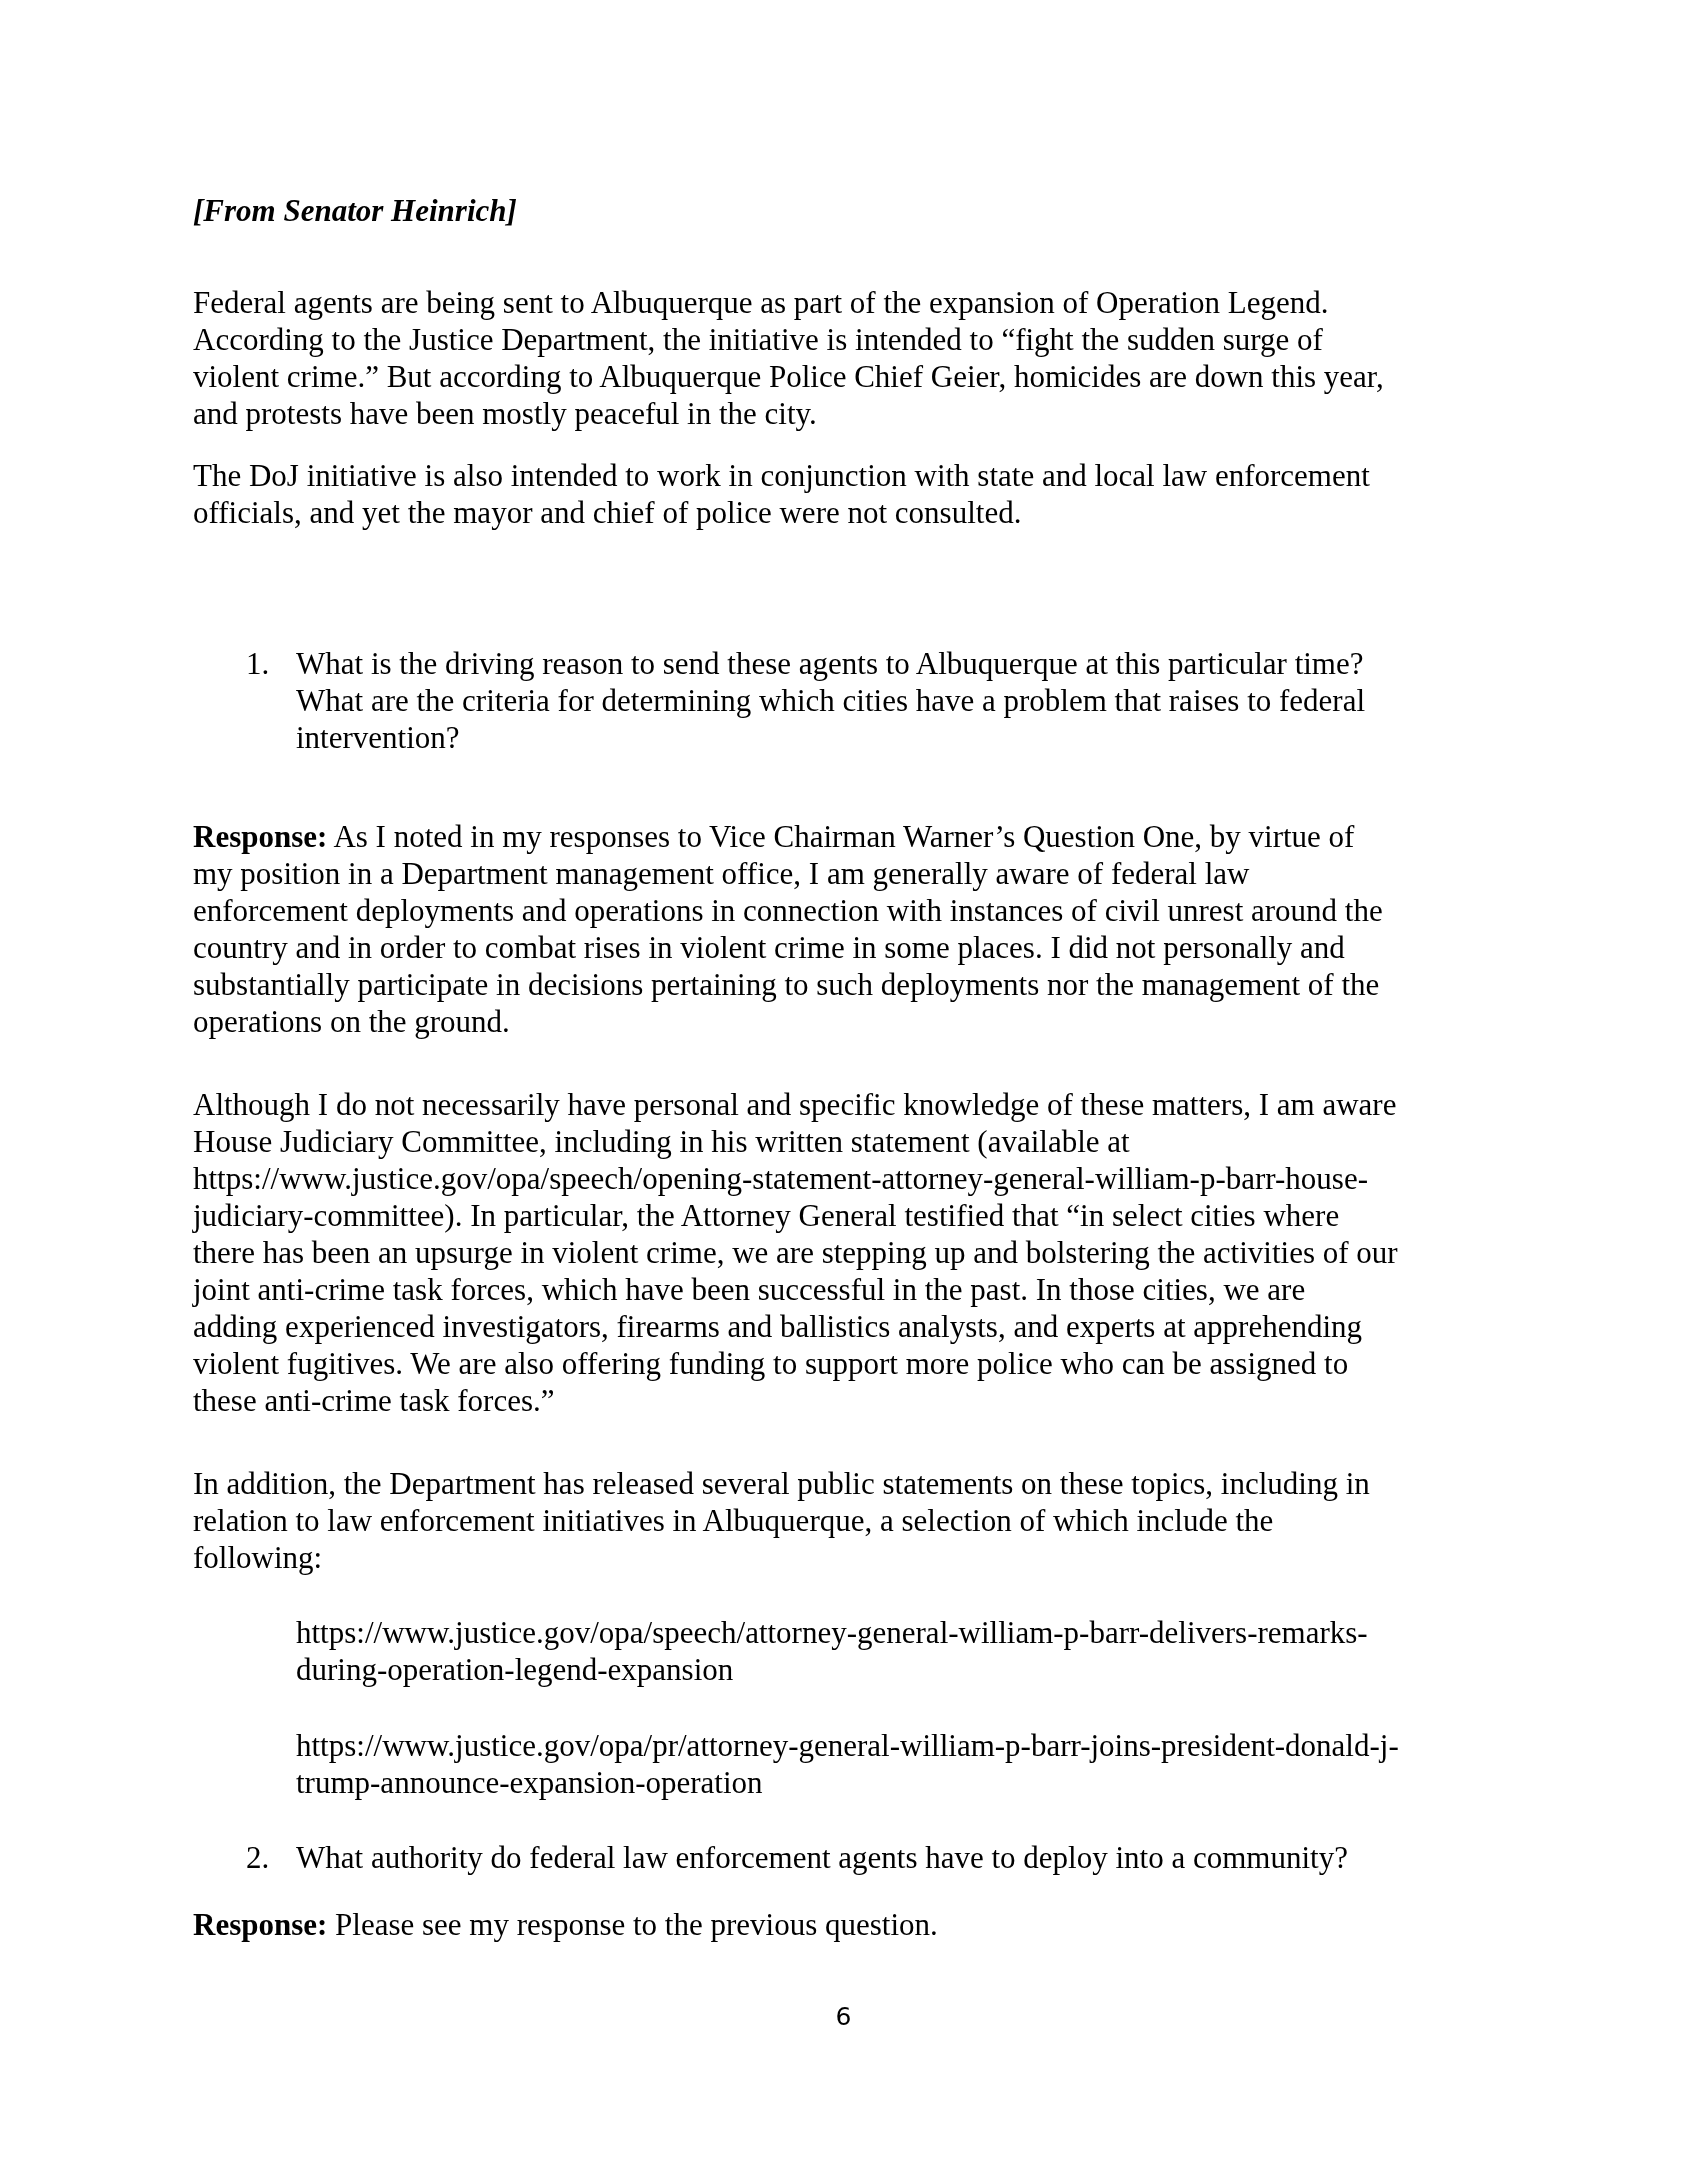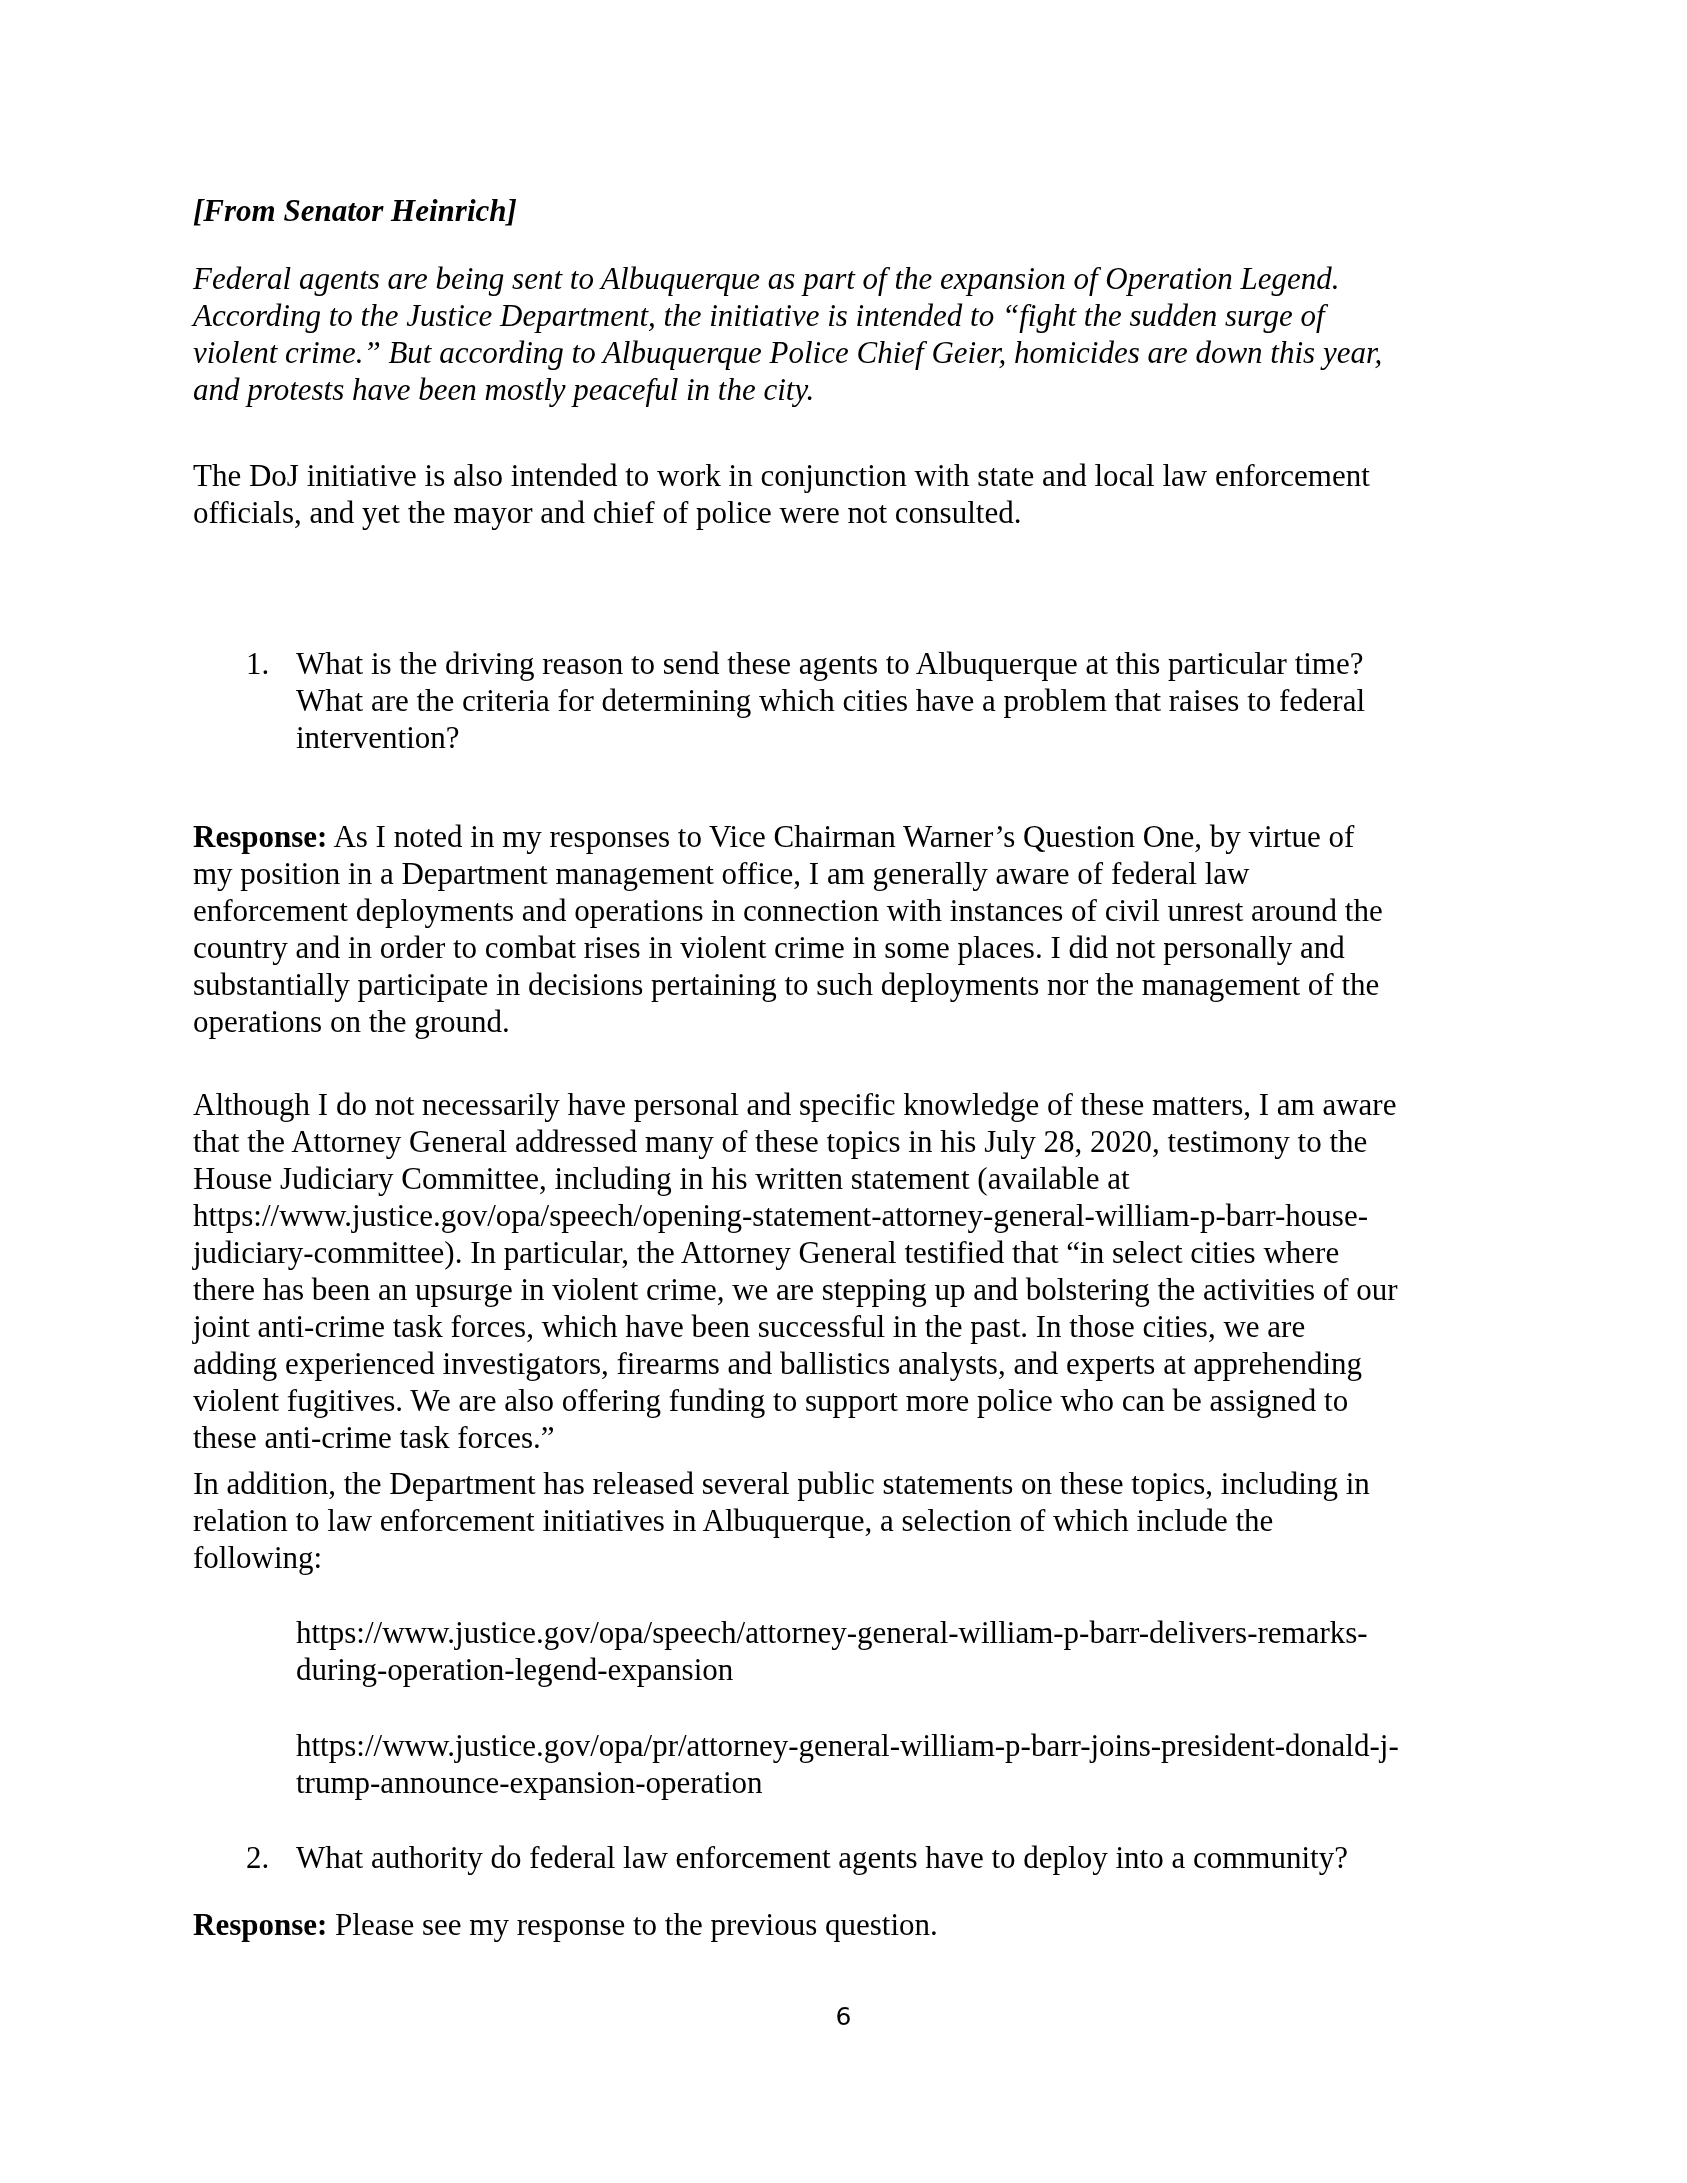--- a/index.html
+++ b/index.html
@@ -24,21 +24,21 @@
   </style>
 </head>
 <body>
 
 <div class="page">
 
   <div class="block heading" style="top:192px;">
     <span class="line">[From Senator Heinrich]</span>
   </div>
 
-  <div class="block" style="top:260px;font-style:italic;">
+  <div class="block" style="top:284px;">
     <span class="line">Federal agents are being sent to Albuquerque as part of the expansion of Operation Legend.</span>
     <span class="line">According to the Justice Department, the initiative is intended to “fight the sudden surge of</span>
     <span class="line">violent crime.” But according to Albuquerque Police Chief Geier, homicides are down this year,</span>
     <span class="line">and protests have been mostly peaceful in the city.</span>
   </div>
 
   <div class="block" style="top:457px;">
     <span class="line">The DoJ initiative is also intended to work in conjunction with state and local law enforcement</span>
     <span class="line">officials, and yet the mayor and chief of police were not consulted.</span>
   </div>
@@ -57,21 +57,20 @@
     <span class="line"><span class="resp-label">Response:</span><span> As I noted in my responses to Vice Chairman Warner’s Question One, by virtue of</span></span>
     <span class="line">my position in a Department management office, I am generally aware of federal law</span>
     <span class="line">enforcement deployments and operations in connection with instances of civil unrest around the</span>
     <span class="line">country and in order to combat rises in violent crime in some places.  I did not personally and</span>
     <span class="line">substantially participate in decisions pertaining to such deployments nor the management of the</span>
     <span class="line">operations on the ground.</span>
   </div>
 
   <div class="block" style="top:1058px;margin-top:28px;">
     <span class="line">Although I do not necessarily have personal and specific knowledge of these matters, I am aware</span>
-    <span class="line">that the Attorney General addressed many of these topics in his July 28, 2020, testimony to the</span>
     <span class="line">House Judiciary Committee, including in his written statement (available at</span>
     <span class="line">https://www.justice.gov/opa/speech/opening-statement-attorney-general-william-p-barr-house-</span>
     <span class="line">judiciary-committee).  In particular, the Attorney General testified that “in select cities where</span>
     <span class="line">there has been an upsurge in violent crime, we are stepping up and bolstering the activities of our</span>
     <span class="line">joint anti-crime task forces, which have been successful in the past.  In those cities, we are</span>
     <span class="line">adding experienced investigators, firearms and ballistics analysts, and experts at apprehending</span>
     <span class="line">violent fugitives.  We are also offering funding to support more police who can be assigned to</span>
     <span class="line">these anti-crime task forces.”</span>
   </div>
 

